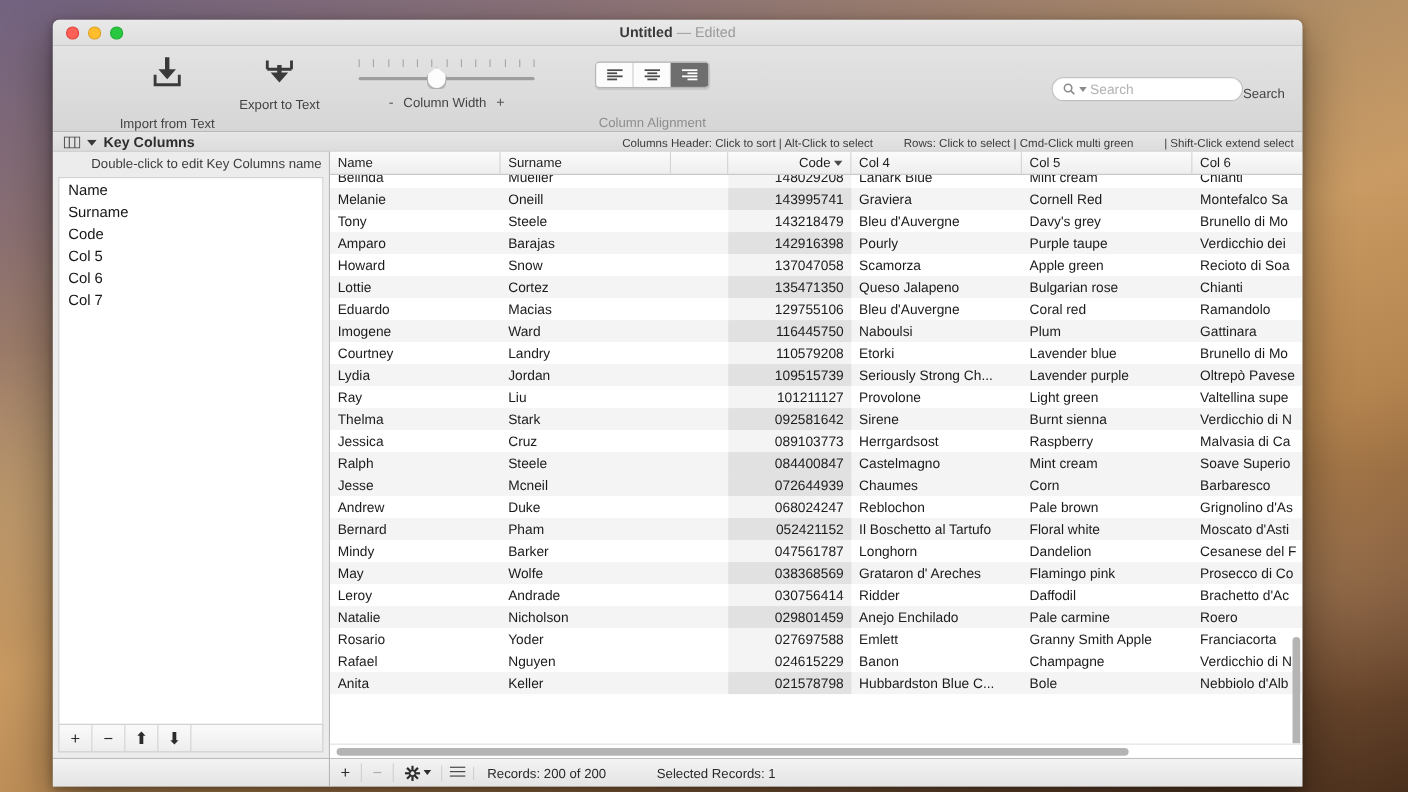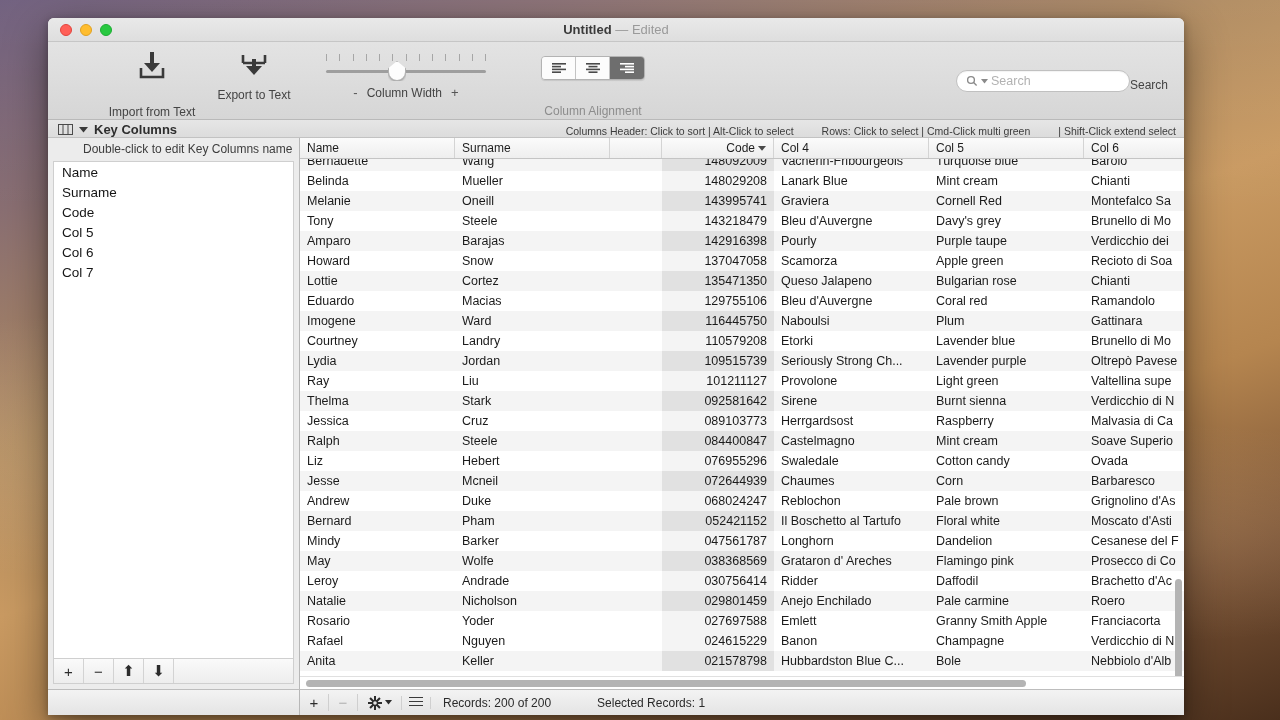--- a/index.html
+++ b/index.html
@@ -416,29 +416,20 @@
           </div>
           <div class="th c-c5">
             <span>Col 5</span>
           </div>
           <div class="th c-c6">
             <span>Col 6</span>
           </div>
         </div>
       <div class="tbody">
         <div id="rows" style="margin-top: -8px;">
-            <div class="trow odd">
-              <div class="td c-name">Bernadette</div>
-              <div class="td c-sur">Wang</div>
-              <div class="td c-gap"></div>
-              <div class="td c-code num">148092009</div>
-              <div class="td c-c4">Vacherin-Fribourgeois</div>
-              <div class="td c-c5">Turquoise blue</div>
-              <div class="td c-c6">Barolo</div>
-            </div>
             <div class="trow even">
               <div class="td c-name">Belinda</div>
               <div class="td c-sur">Mueller</div>
               <div class="td c-gap"></div>
               <div class="td c-code num">148029208</div>
               <div class="td c-c4">Lanark Blue</div>
               <div class="td c-c5">Mint cream</div>
               <div class="td c-c6">Chianti</div>
             </div>
             <div class="trow odd">
@@ -550,29 +541,20 @@
               <div class="td c-c6">Malvasia di Ca</div>
             </div>
             <div class="trow odd">
               <div class="td c-name">Ralph</div>
               <div class="td c-sur">Steele</div>
               <div class="td c-gap"></div>
               <div class="td c-code num">084400847</div>
               <div class="td c-c4">Castelmagno</div>
               <div class="td c-c5">Mint cream</div>
               <div class="td c-c6">Soave Superio</div>
-            </div>
-            <div class="trow even">
-              <div class="td c-name">Liz</div>
-              <div class="td c-sur">Hebert</div>
-              <div class="td c-gap"></div>
-              <div class="td c-code num">076955296</div>
-              <div class="td c-c4">Swaledale</div>
-              <div class="td c-c5">Cotton candy</div>
-              <div class="td c-c6">Ovada</div>
             </div>
             <div class="trow odd">
               <div class="td c-name">Jesse</div>
               <div class="td c-sur">Mcneil</div>
               <div class="td c-gap"></div>
               <div class="td c-code num">072644939</div>
               <div class="td c-c4">Chaumes</div>
               <div class="td c-c5">Corn</div>
               <div class="td c-c6">Barbaresco</div>
             </div>

